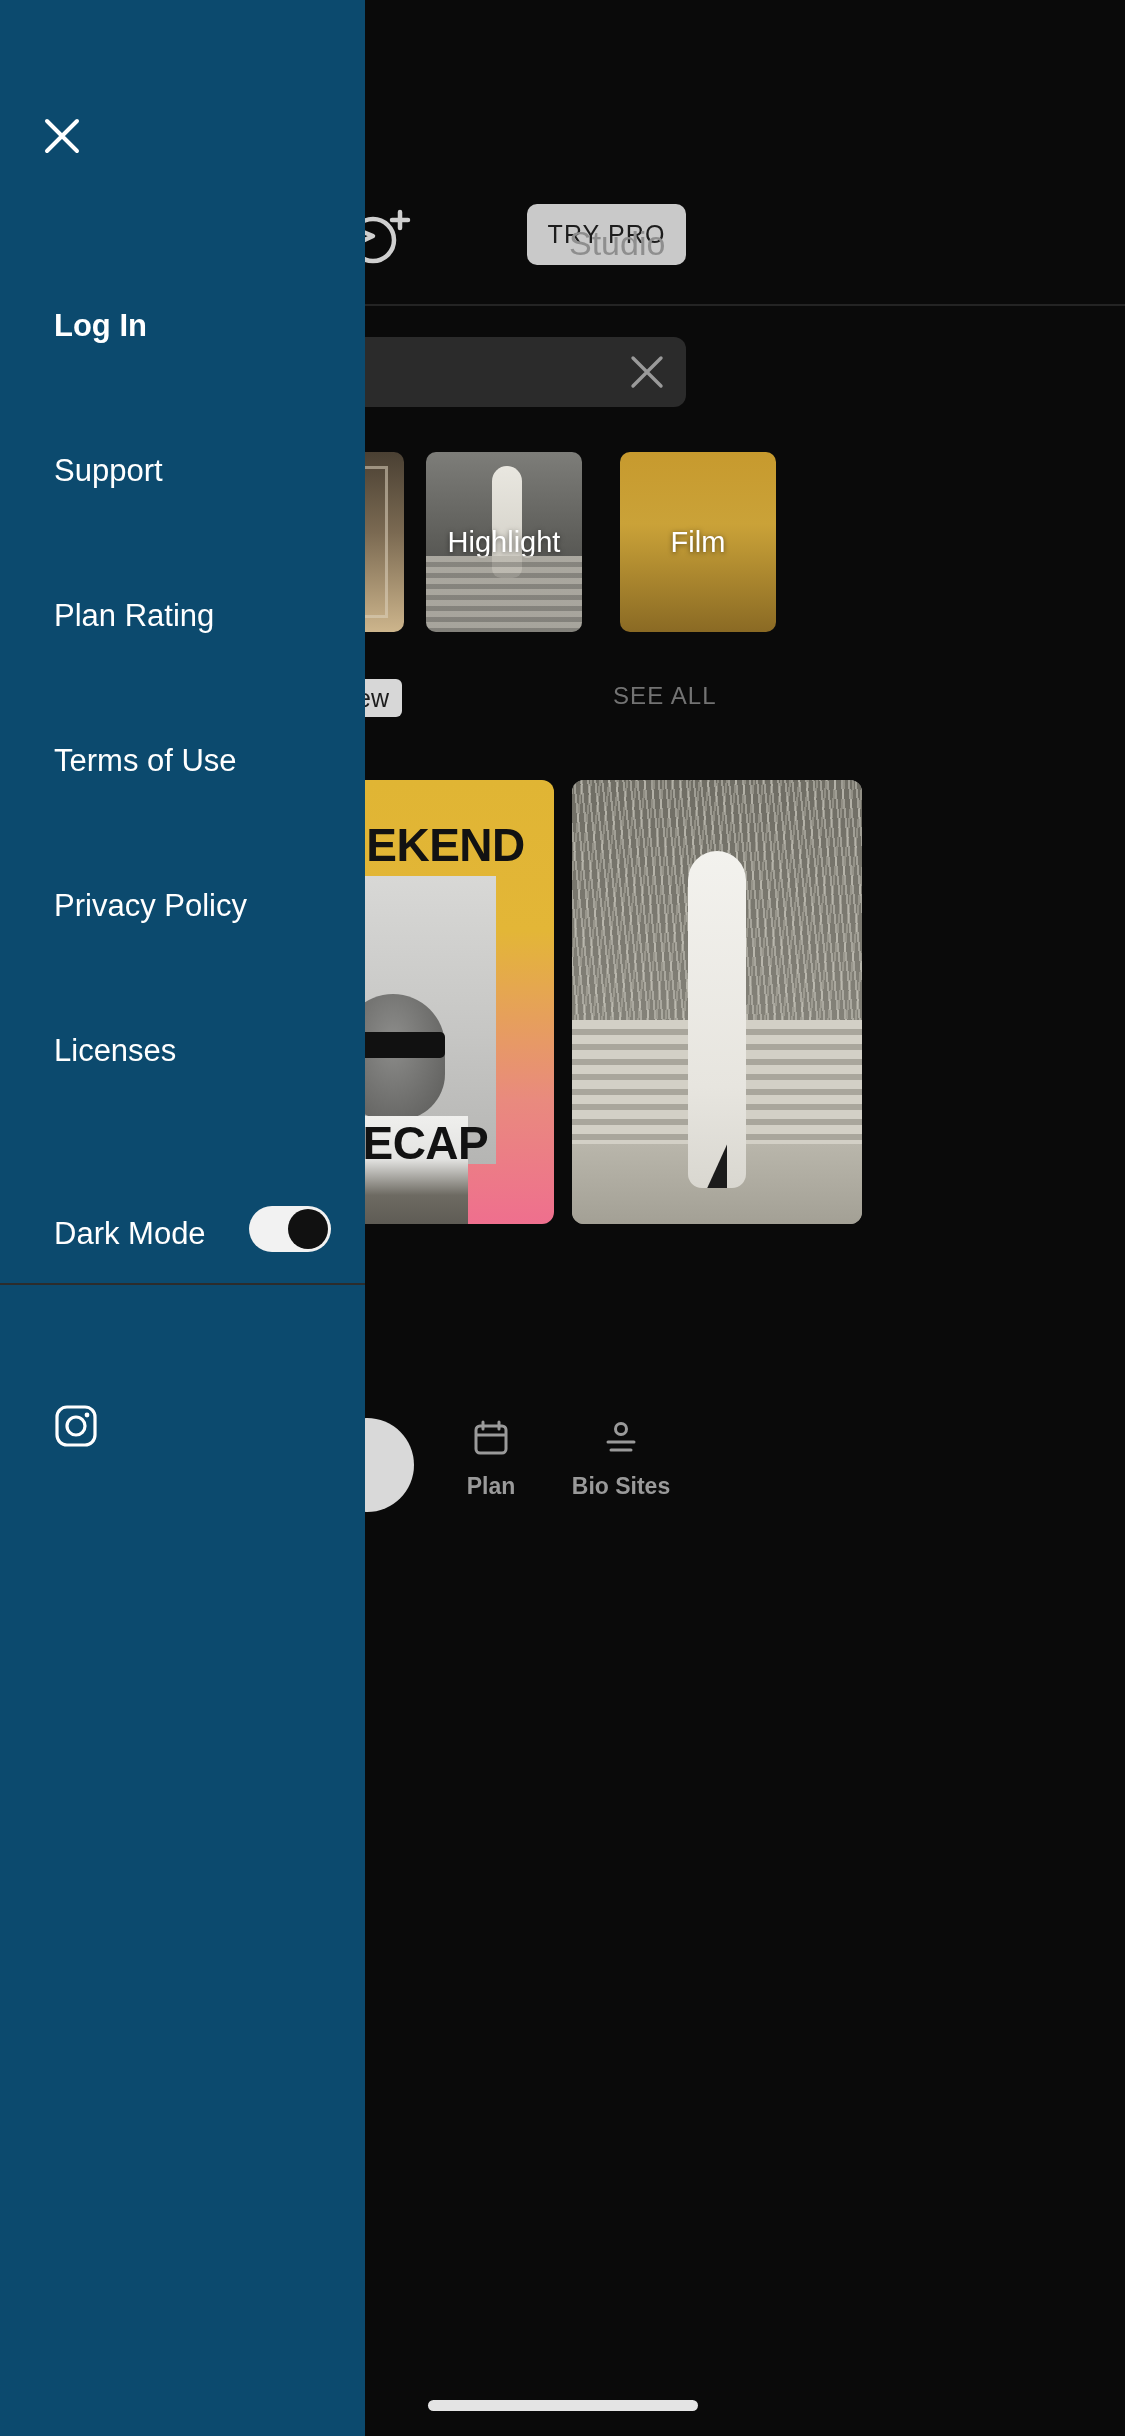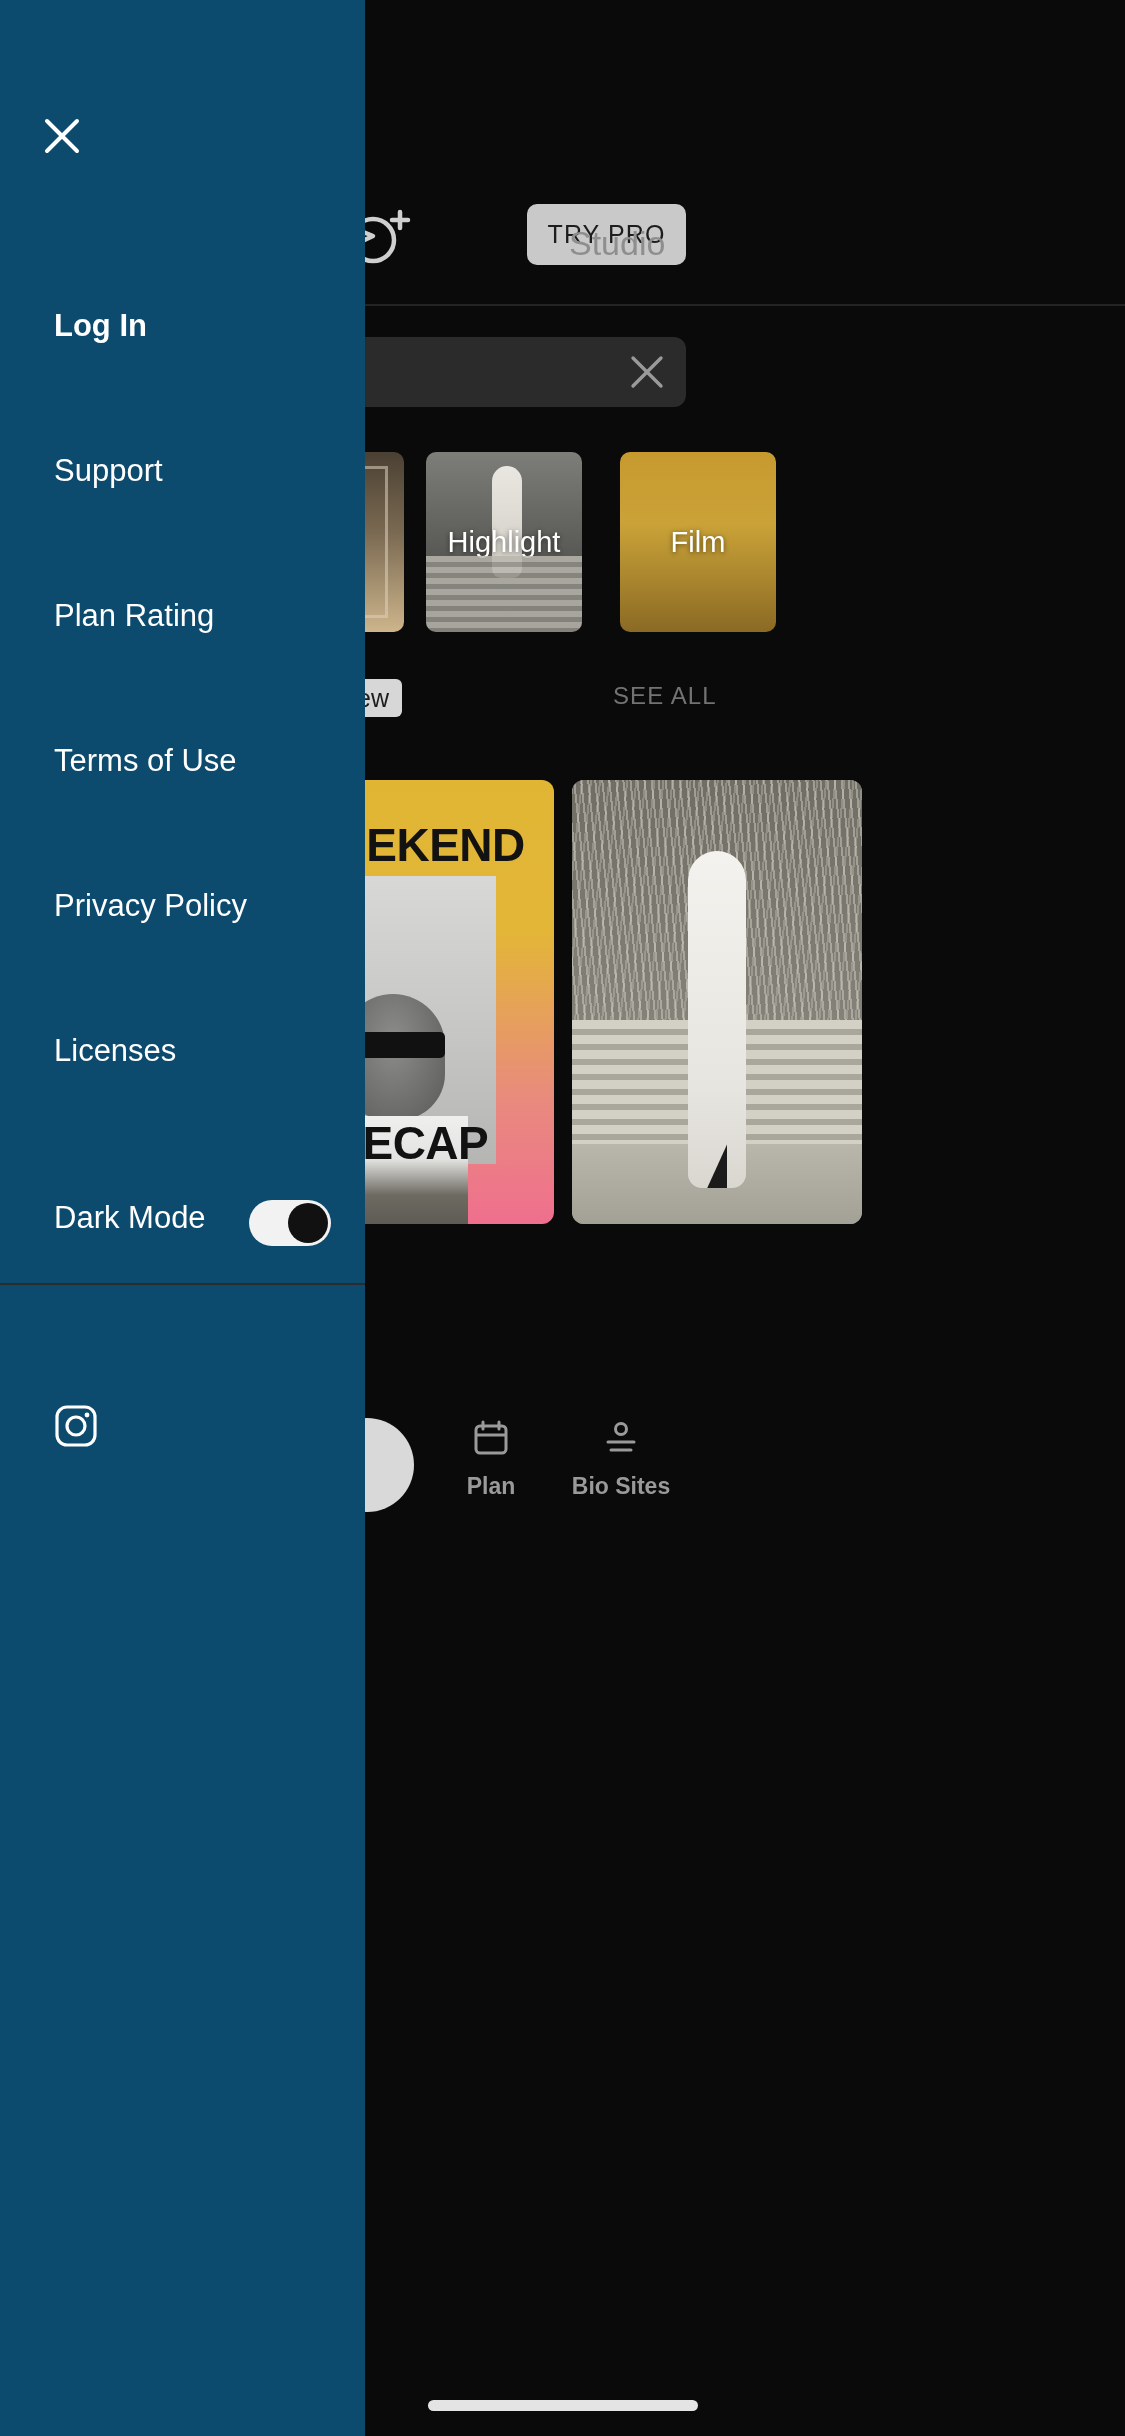--- a/index.html
+++ b/index.html
@@ -293,21 +293,21 @@
     white-space: nowrap;
     line-height: 1;
   }
   .menu-item.strong { font-weight: 700; }
 
   .dark-row {
     position: absolute;
     left: 54px; top: 1200px;
     width: 277px; height: 52px;
     display: flex;
-    align-items: flex-start;
+    align-items: flex-end;
     justify-content: space-between;
   }
   .dark-label { color:#ffffff; font-size: 31px; white-space: nowrap; }
   .switch {
     width: 82px; height: 46px;
     border-radius: 23px;
     background: #f2f2f2;
     position: relative;
     flex: none;
   }

